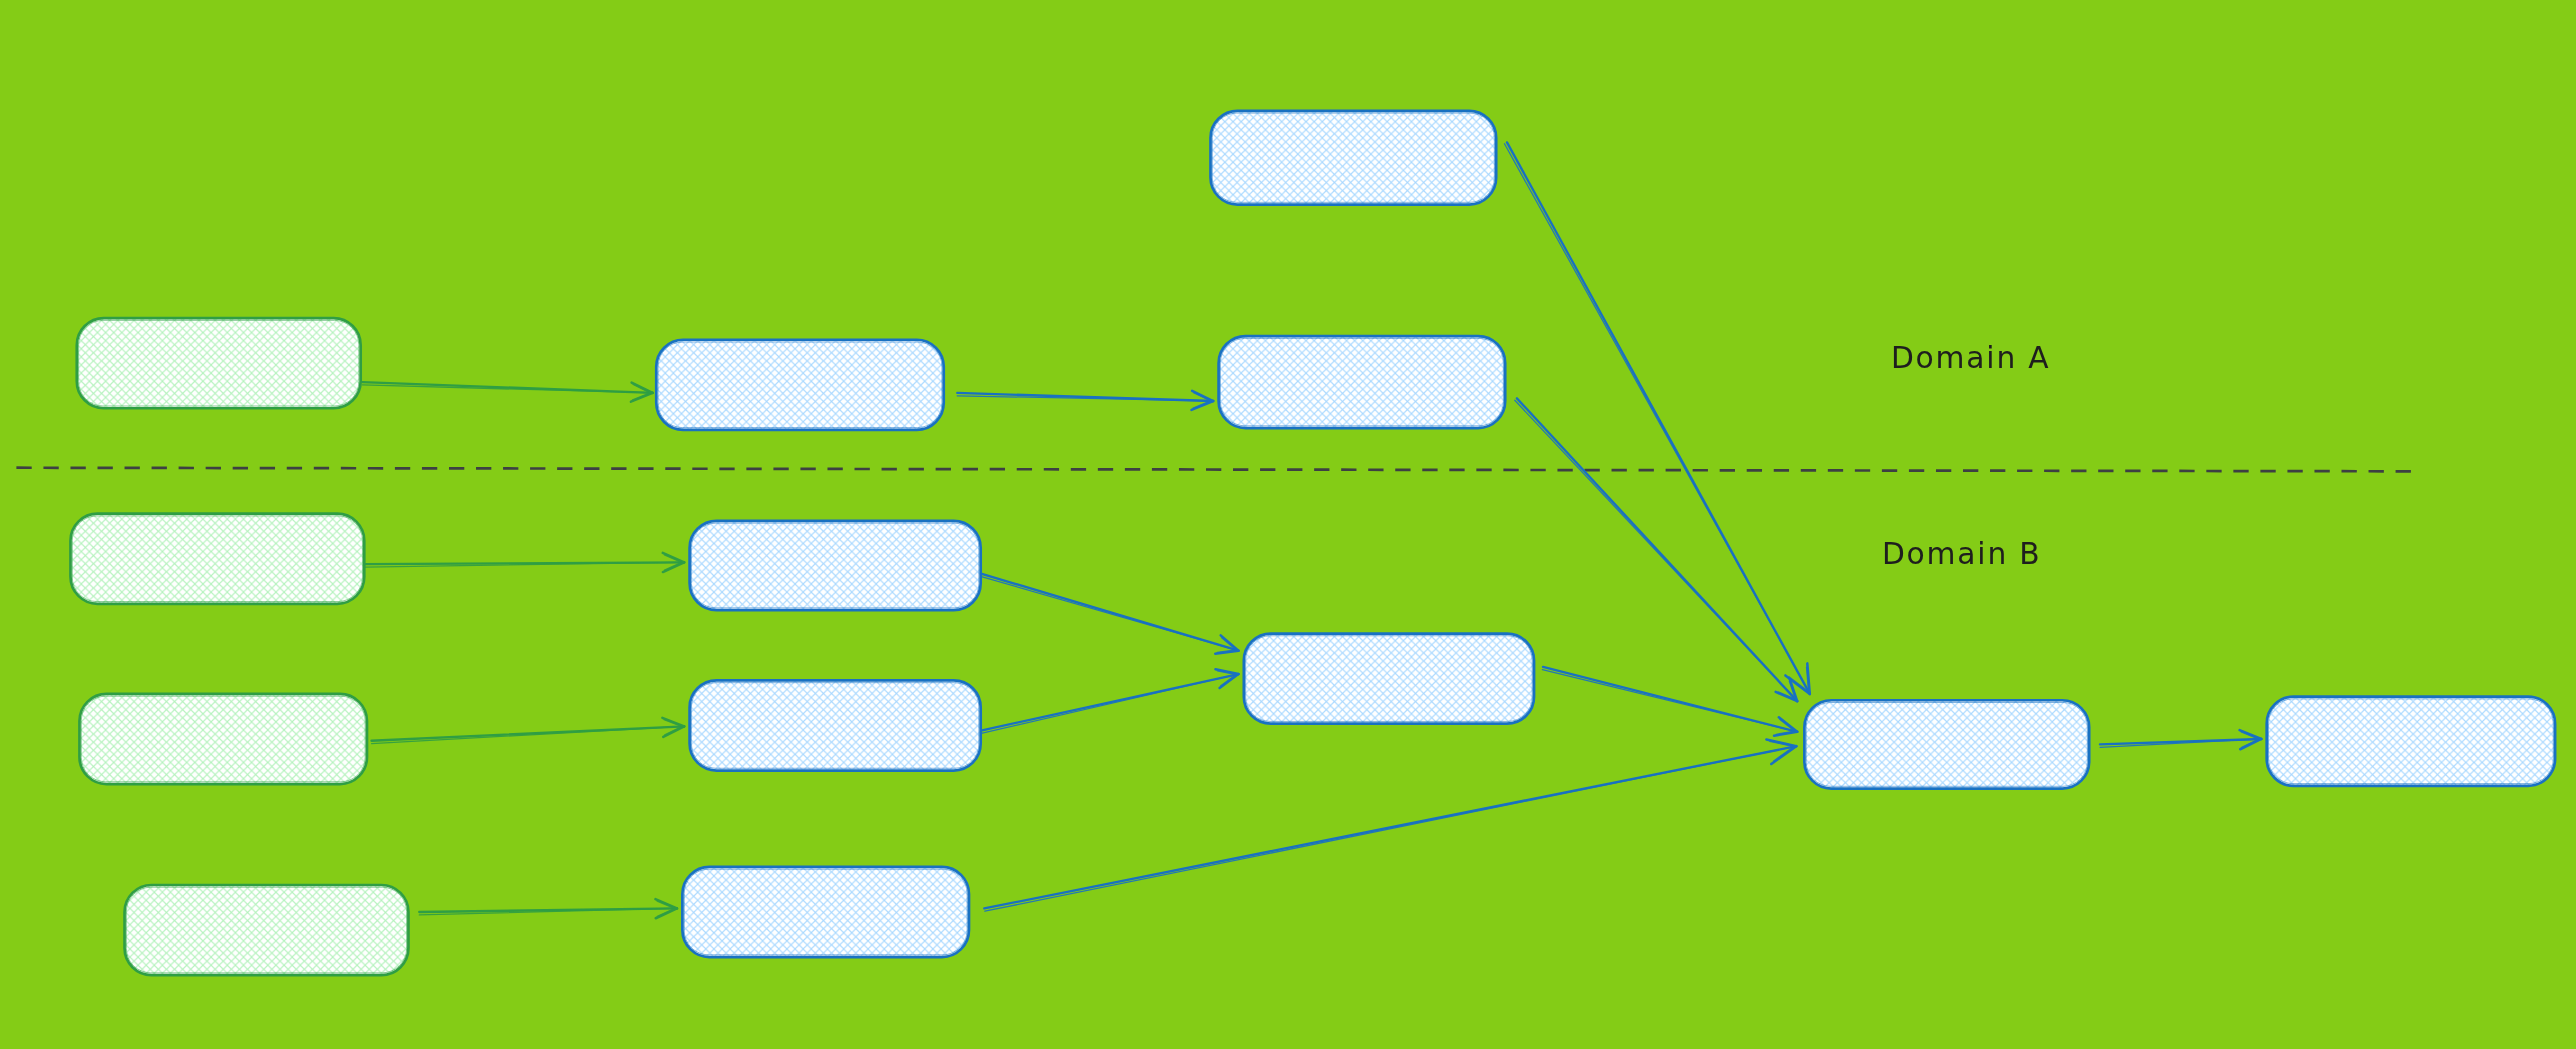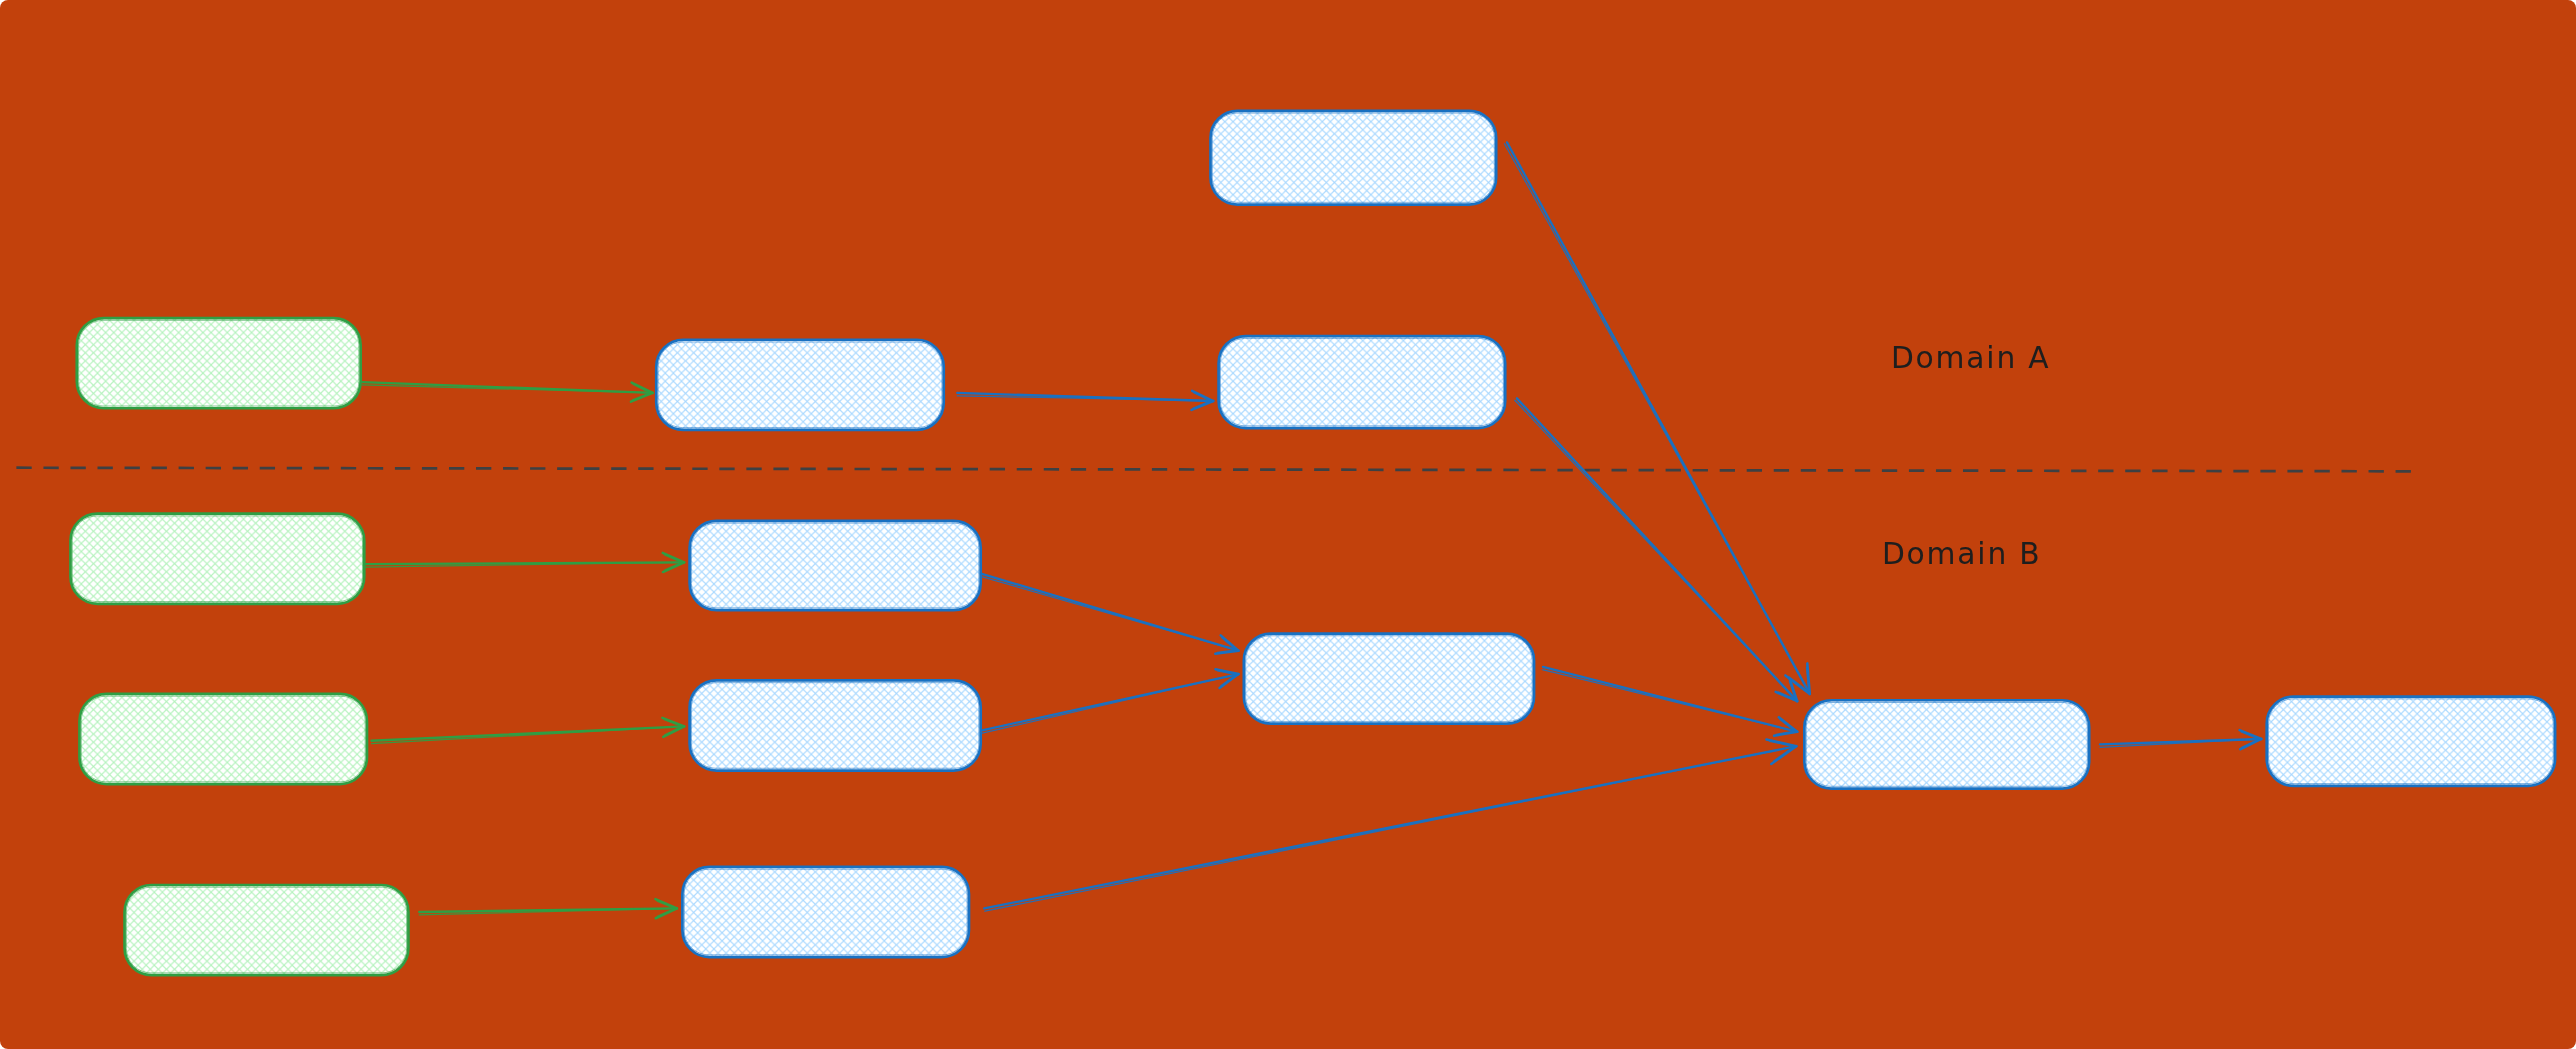--- a/index.html
+++ b/index.html
@@ -7,22 +7,21 @@
     padding: 0;
     background: #ffffff;
     width: 2576px;
     height: 1049px;
     overflow: hidden;
   }
   #diagram-root {
     position: relative;
     width: 2576px;
     height: 1049px;
-    background: #c2410c;
-    border-radius: 8px;
+    background: #84cc16;
   }
   svg text.domain-label {
     font-family: "DejaVu Sans", sans-serif;
     font-weight: 500;
     letter-spacing: 2px;
     fill: #1e1e1e;
   }
 </style>
 </head>
 <body>

